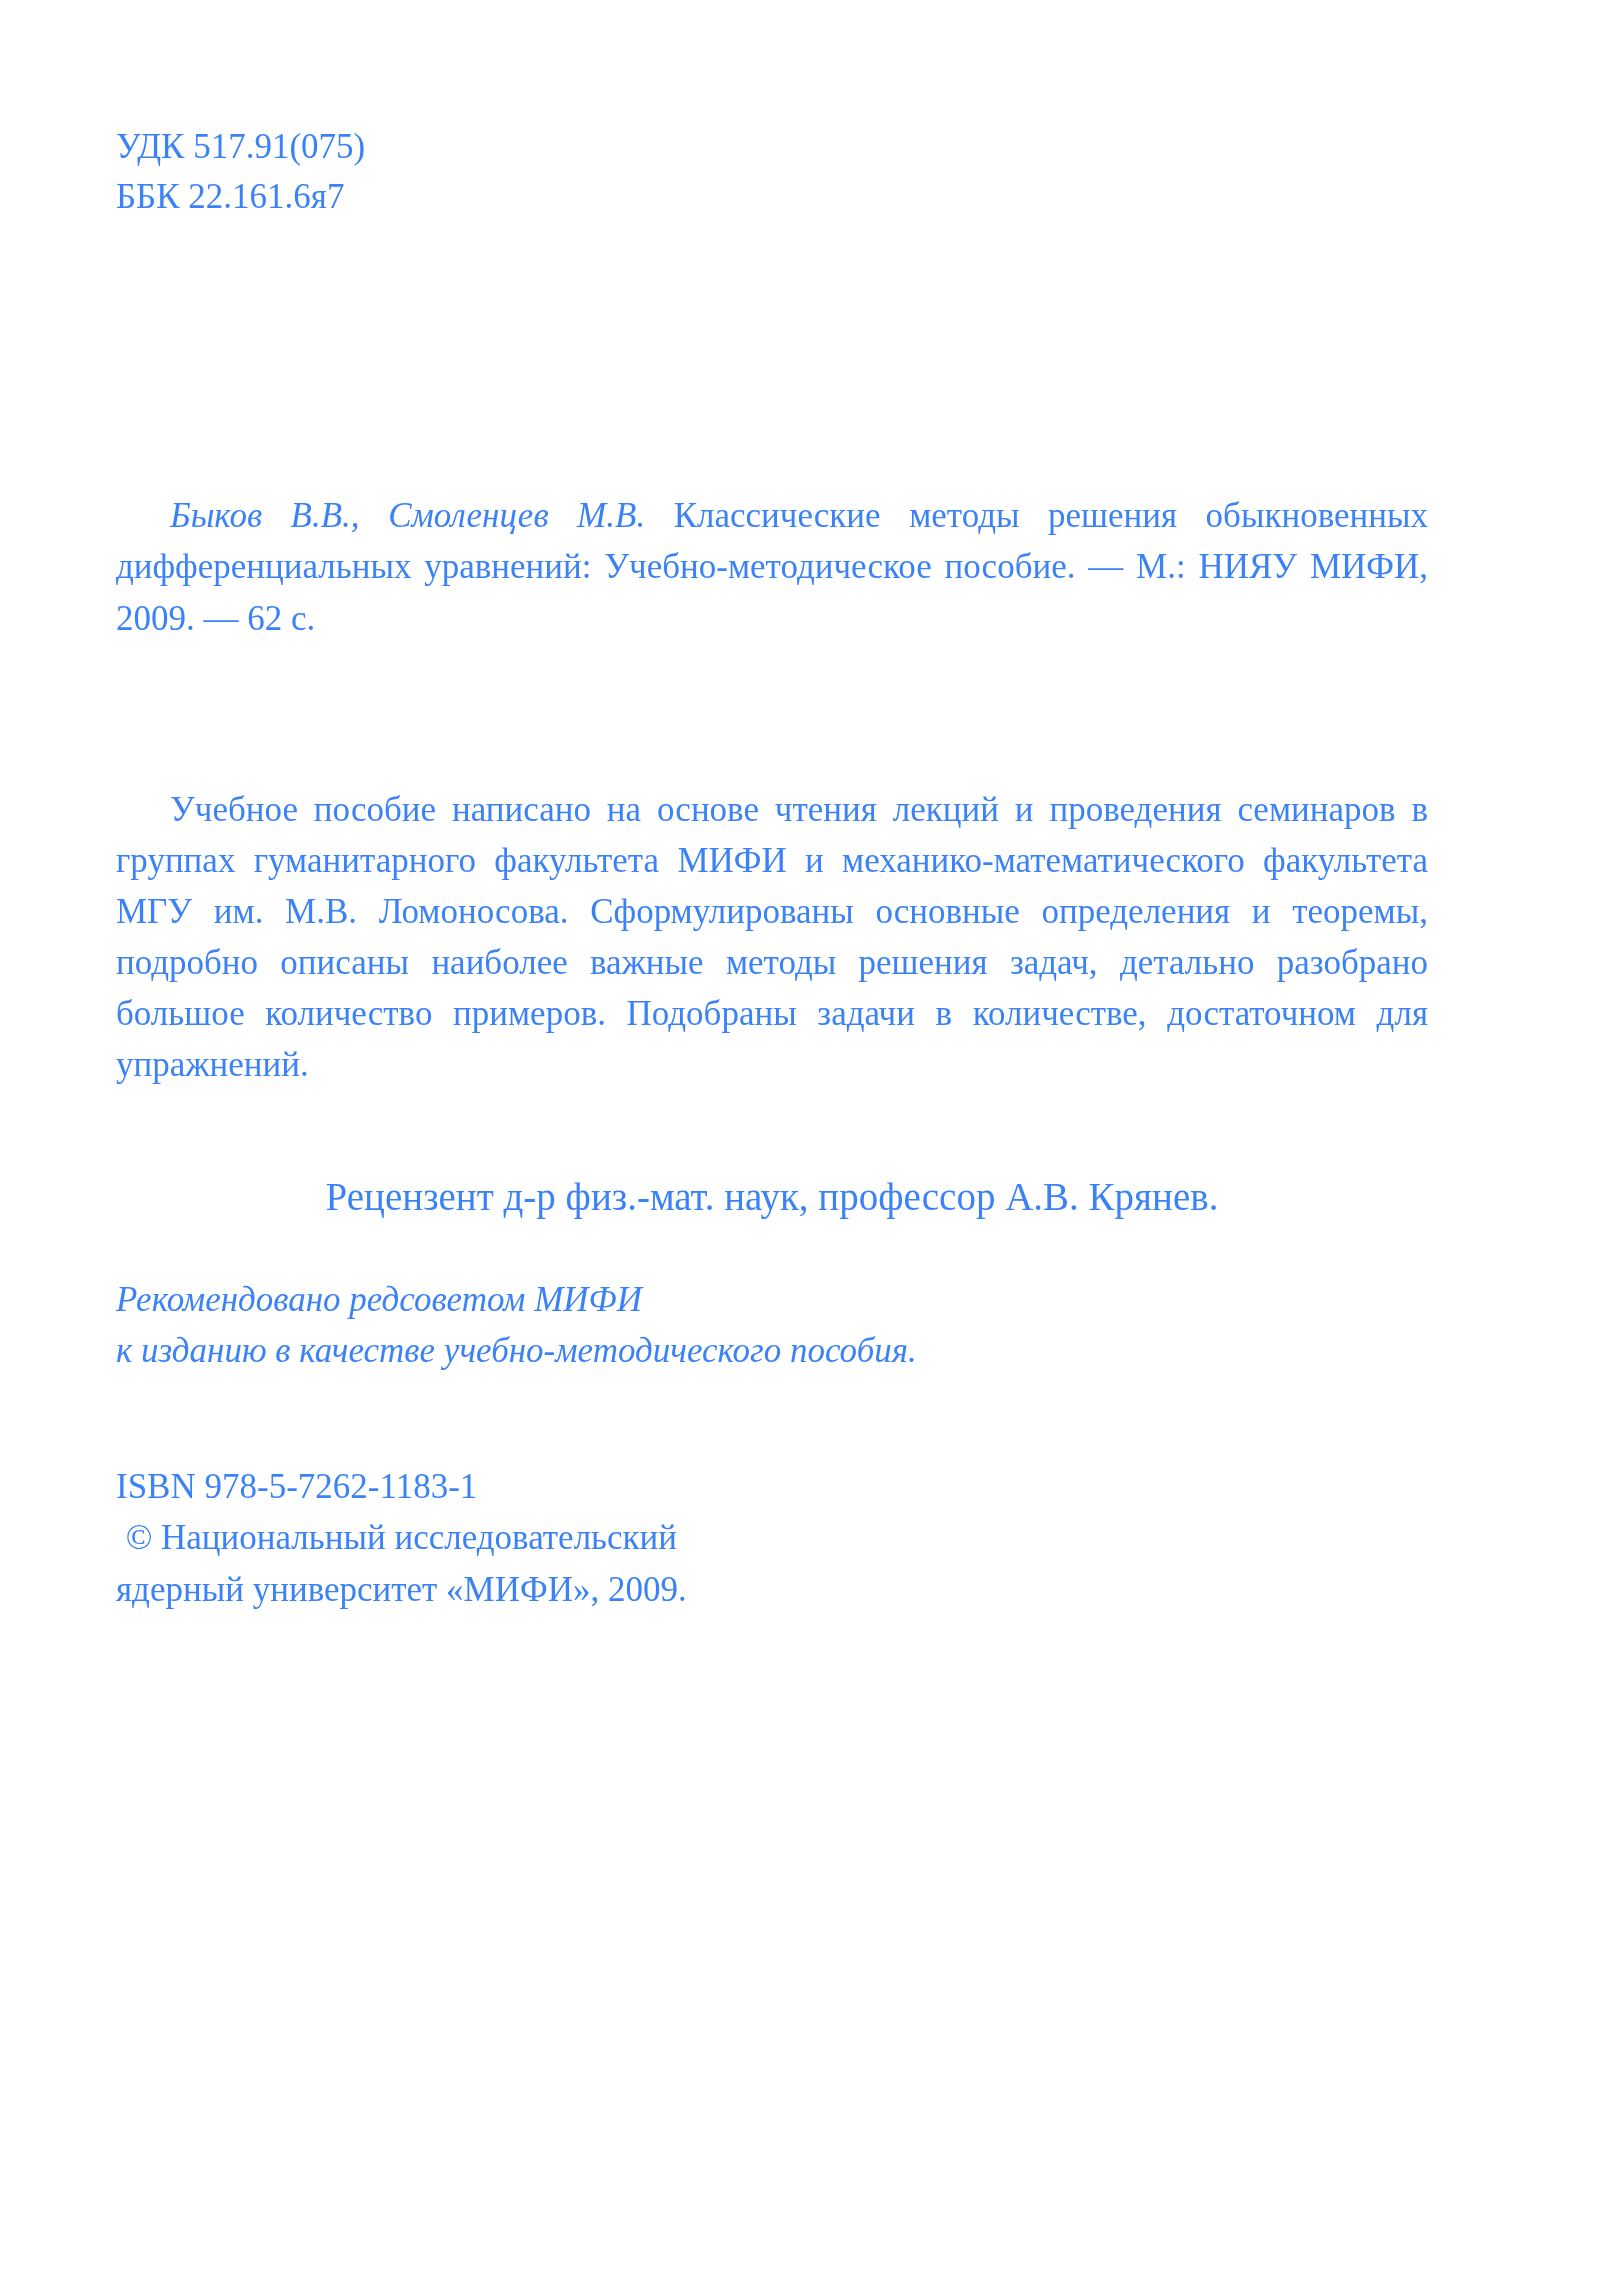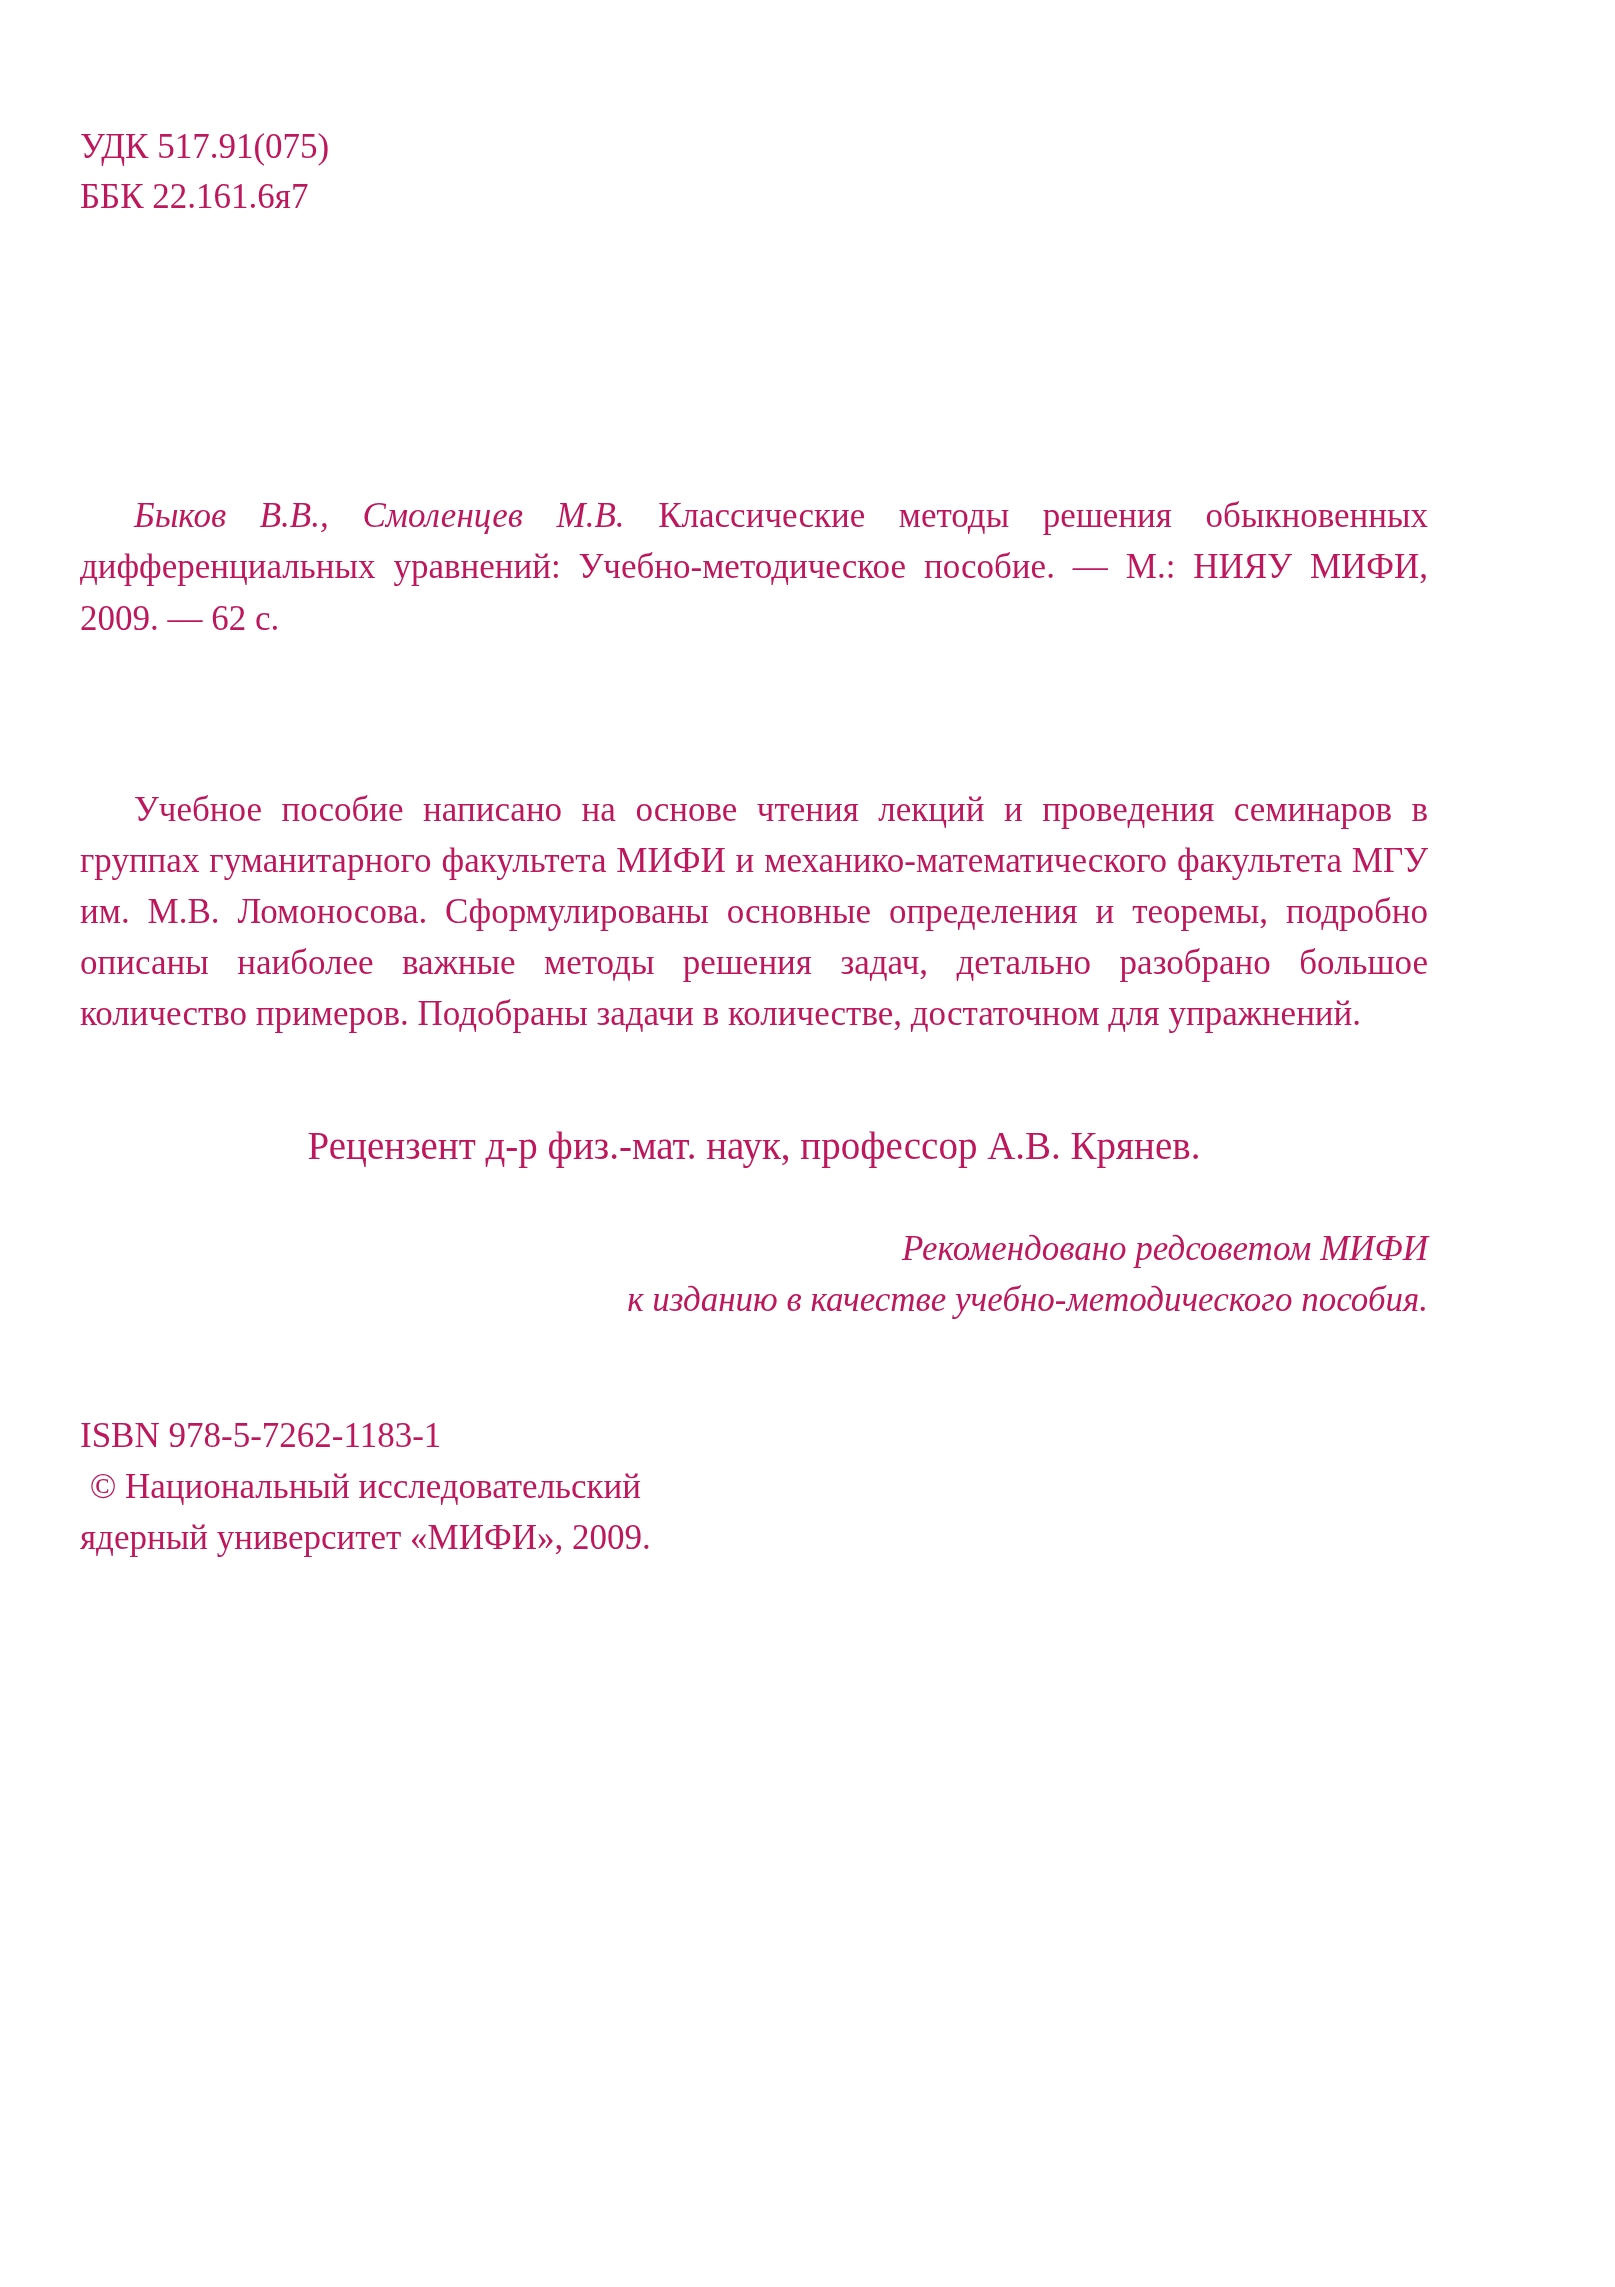--- a/index.html
+++ b/index.html
@@ -3,24 +3,24 @@
 <meta charset="utf-8">
 <style>
   * { margin: 0; padding: 0; box-sizing: border-box; }
   html, body { background: #ffffff; }
   .page {
     position: relative;
     width: 1615px;
     height: 2288px;
     margin: 0 auto;
     background: #ffffff;
-    color: #be185d;
+    color: #3b82f6;
     font-family: "Liberation Serif", serif;
     overflow: hidden;
-    padding: 122px 187px 0 80px;
+    padding: 122px 187px 0 116px;
   }
   .udc-block {
     font-size: 35px;
     line-height: 1.42;
     text-align: left;
   }
   .biblio {
     margin-top: 269px;
     font-size: 35px;
     line-height: 1.46;
@@ -44,21 +44,21 @@
     margin-top: 79px;
     font-size: 39px;
     line-height: 1.46;
     text-align: center;
   }
   .recommendation {
     margin-top: 48px;
     font-size: 35px;
     line-height: 1.46;
     font-style: italic;
-    text-align: right;
+    text-align: left;
   }
   .isbn-row {
     margin-top: 85px;
     display: flex;
     justify-content: space-between;
     align-items: flex-start;
     font-size: 35px;
     line-height: 1.46;
     flex-direction: column;
   }

